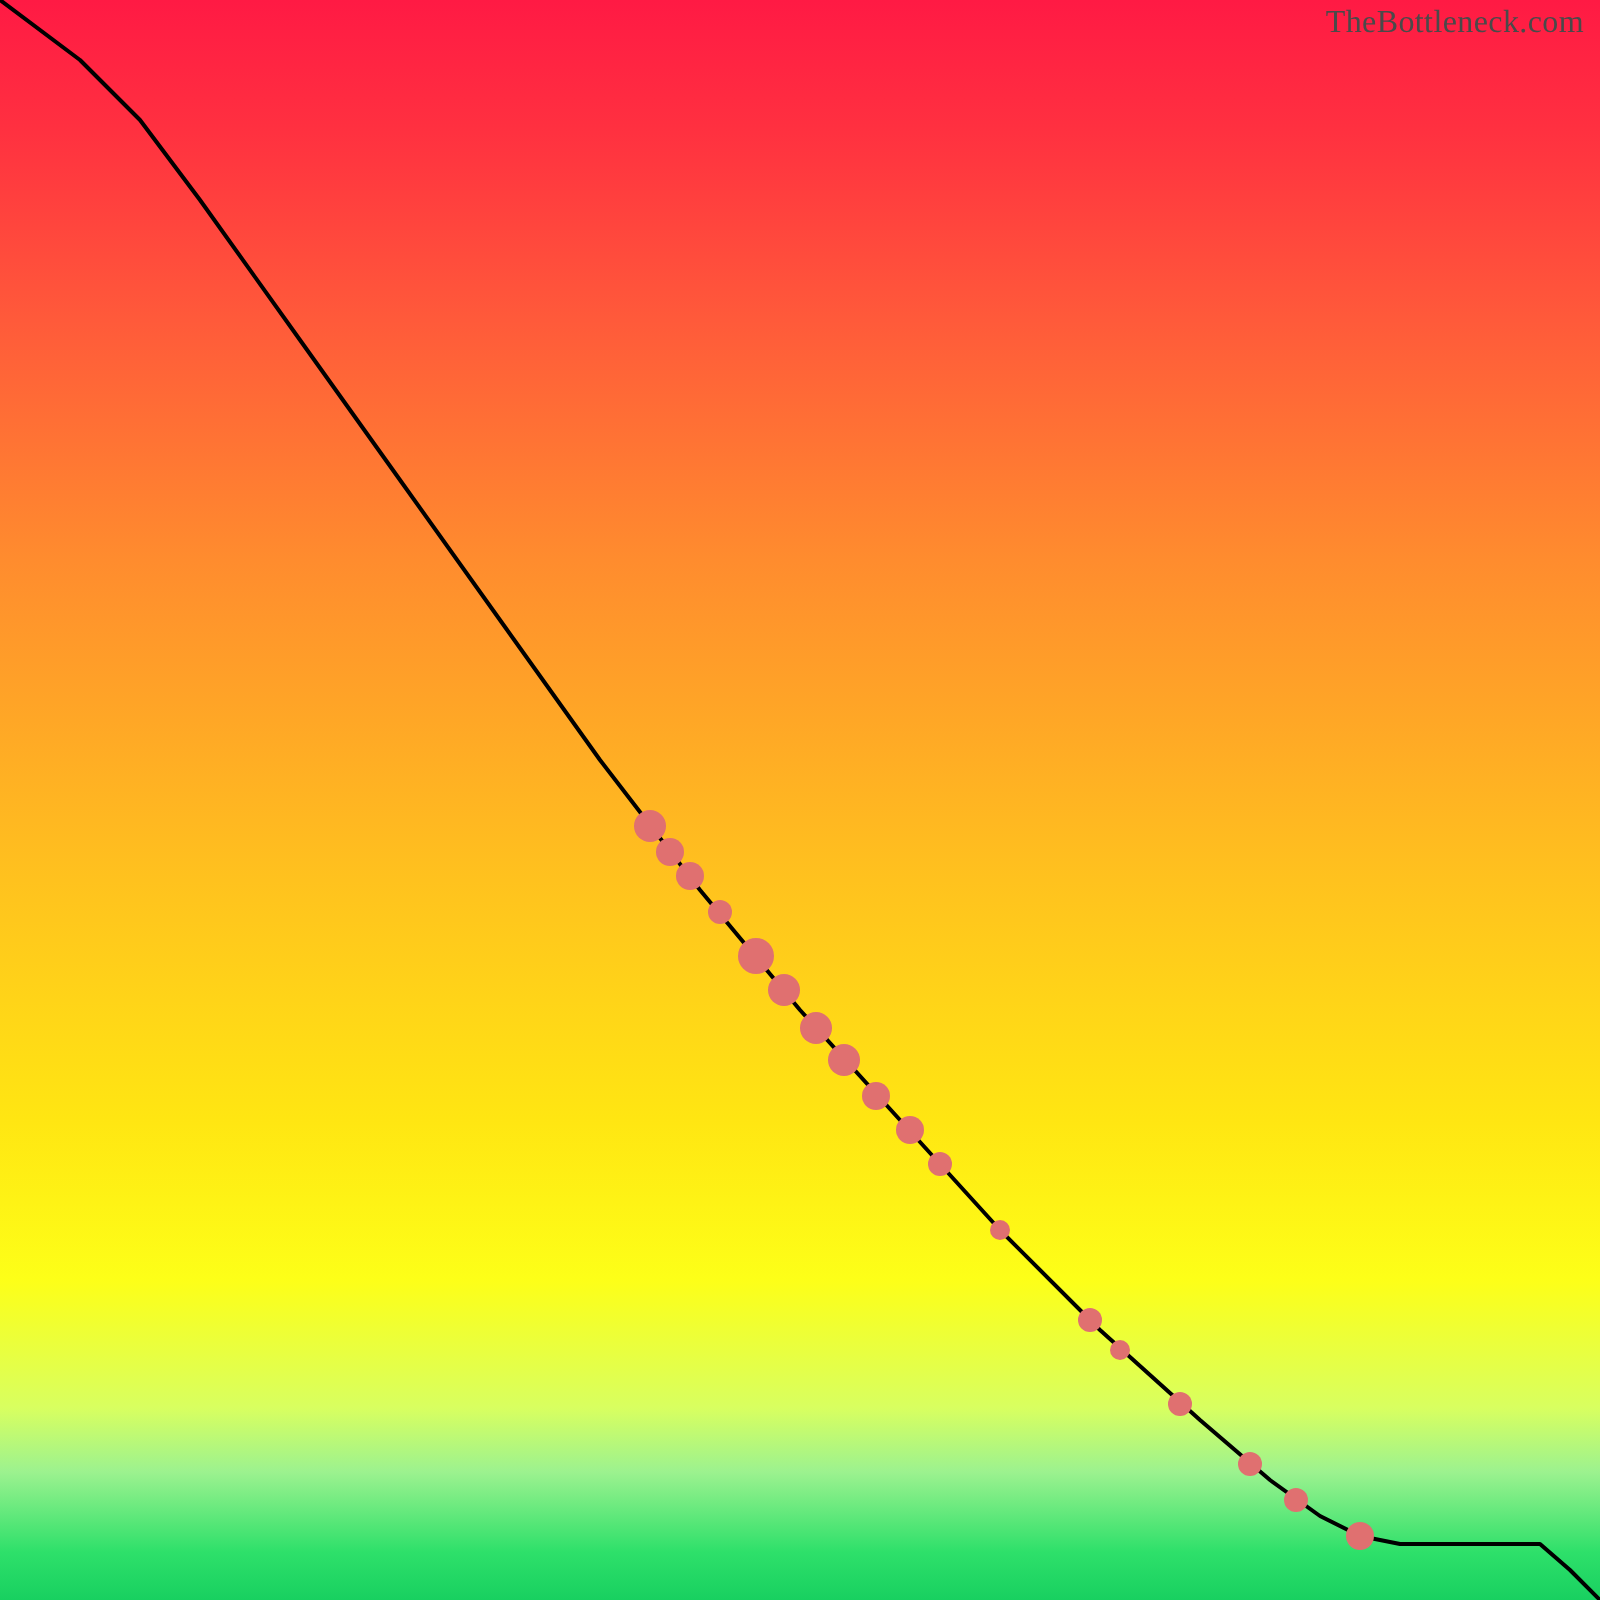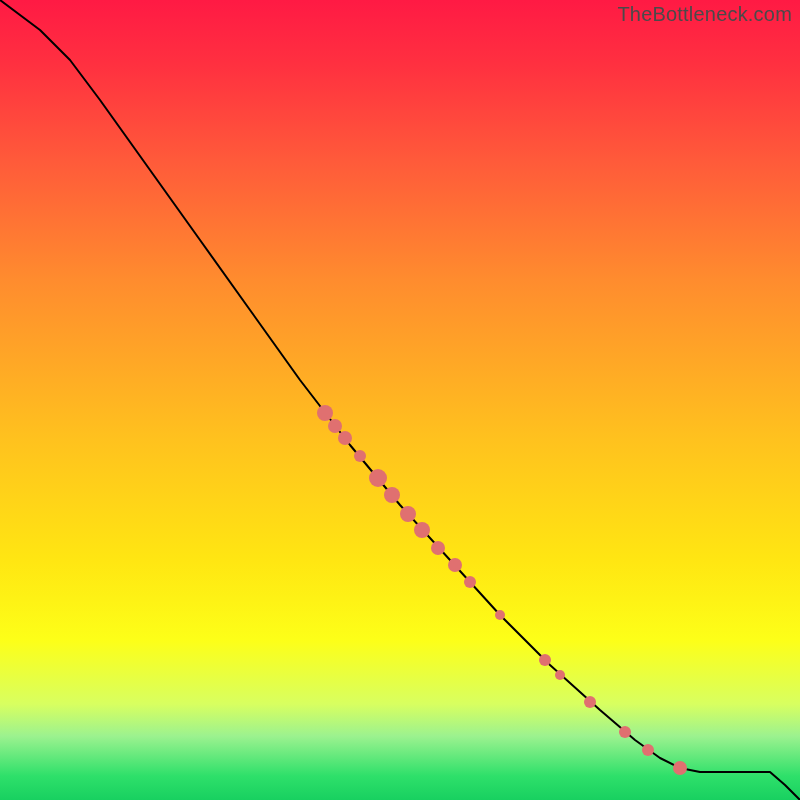--- a/index.html
+++ b/index.html
@@ -18,22 +18,22 @@
       #fdff18 80%,
       #d8ff60 88%,
       #9cf28f 92%,
       #2ee06a 97%,
       #18d060 100%);
   }
   .watermark {
     position: absolute;
     top: 3px;
     right: 8px;
-    font-family: Liberation Sans, sans-serif;
-    font-size: 20px;
+    font-family: Liberation Serif, serif;
+    font-size: 16px;
     color: #4a4a4a;
     letter-spacing: 0.2px;
     user-select: none;
   }
   svg { position: absolute; left: 0; top: 0; }
   .curve {
     fill: none;
     stroke: #000;
     stroke-width: 2;
     stroke-linejoin: round;

